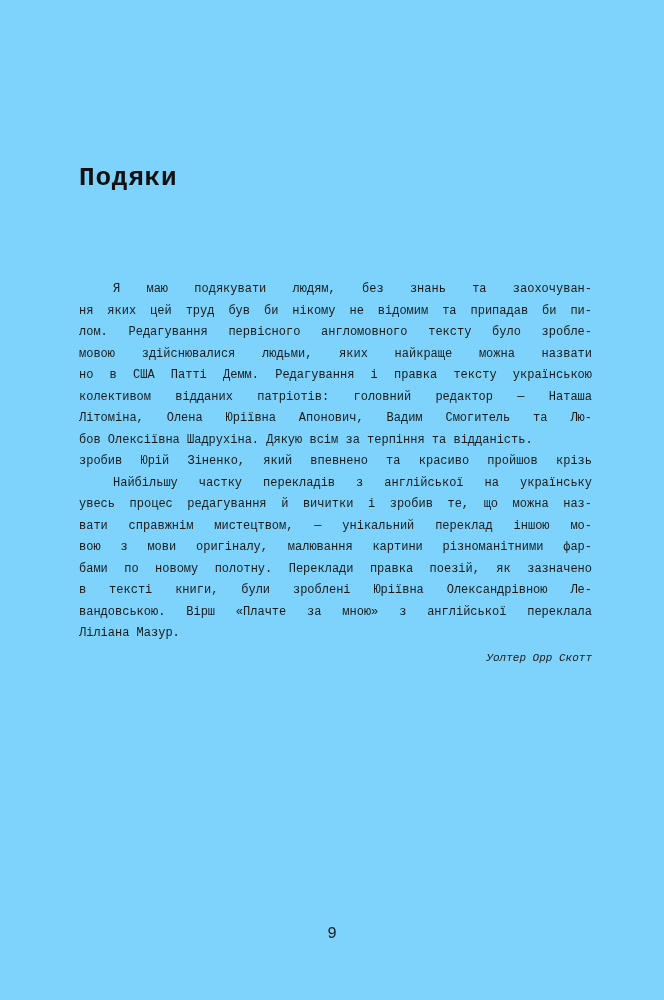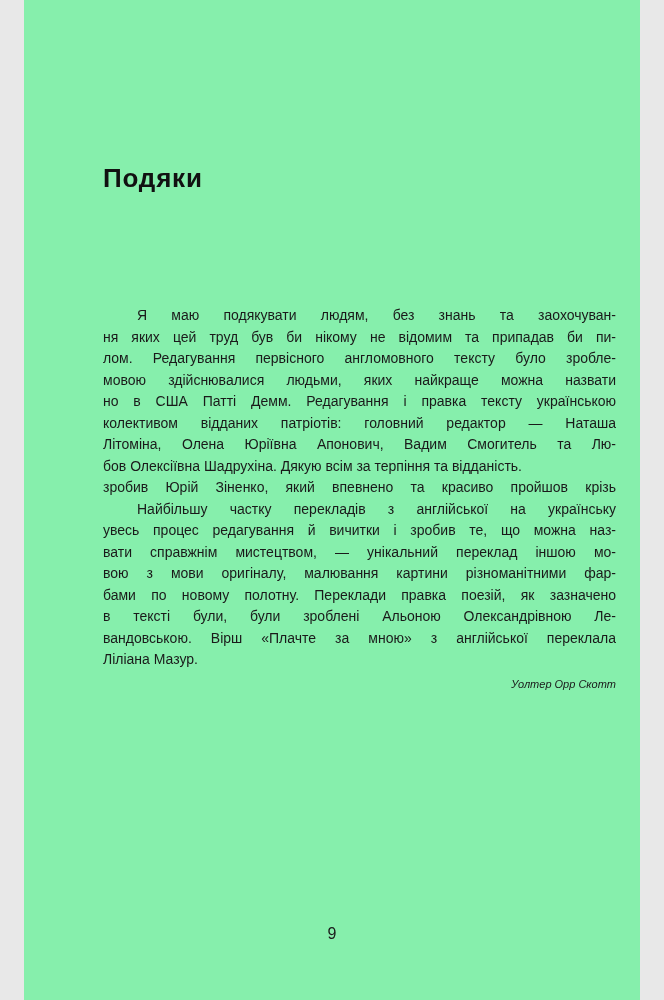--- a/index.html
+++ b/index.html
@@ -1,42 +1,42 @@
 <!DOCTYPE html>
 <html><head>
 <meta charset="utf-8">
 <style>
   * { margin: 0; padding: 0; box-sizing: border-box; }
   html, body { background: #e8e8e8; }
   .page {
     position: relative;
-    width: 616px;
+    width: 664px;
     height: 1000px;
     margin: 0 auto;
-    background: #86efac;
-    font-family: Liberation Sans, sans-serif;
+    background: #7dd3fc;
+    font-family: Liberation Mono, monospace;
     color: #1a1a1a;
     overflow: hidden;
   }
   .content {
     position: absolute;
     left: 79px;
     top: 163px;
     width: 513px;
   }
   .title {
     font-size: 26px;
     font-weight: bold;
     letter-spacing: 0.8px;
     line-height: 30px;
     color: #111111;
   }
   .body-text {
-    margin-top: 112px;
-    font-size: 14px;
+    margin-top: 86px;
+    font-size: 12px;
     line-height: 21.5px;
   }
   .paragraph { margin: 0; }
   .line {
     text-align: justify;
     text-align-last: justify;
     white-space: normal;
     overflow: hidden;
   }
   .line.first { padding-left: 34px; }
@@ -78,21 +78,21 @@
           <div class="line">Літоміна, Олена Юріївна Апонович, Вадим Смогитель та Лю-</div>
           <div class="line last">бов Олексіївна Шадрухіна. Дякую всім за терпіння та відданість.</div>
         </div>
         <div class="paragraph">
           <div class="line">зробив Юрій Зіненко, який впевнено та красиво пройшов крізь</div>
           <div class="line first">Найбільшу частку перекладів з англійської на українську</div>
           <div class="line">увесь процес редагування й вичитки і зробив те, що можна наз-</div>
           <div class="line">вати справжнім мистецтвом, — унікальний переклад іншою мо-</div>
           <div class="line">вою з мови оригіналу, малювання картини різноманітними фар-</div>
           <div class="line">бами по новому полотну. Переклади правка поезій, як зазначено</div>
-          <div class="line">в тексті були, були зроблені Альоною Олександрівною Ле-</div>
+          <div class="line">в тексті книги, були зроблені Юріївна Олександрівною Ле-</div>
           <div class="line">вандовською. Вірш «Плачте за мною» з англійської переклала</div>
           <div class="line last">Ліліана Мазур.</div>
         </div>
       </div>
     <div class="signature">Уолтер Орр Скотт</div>
   </div>
   <div class="page-number">9</div>
 </div>
 
 </body></html>

